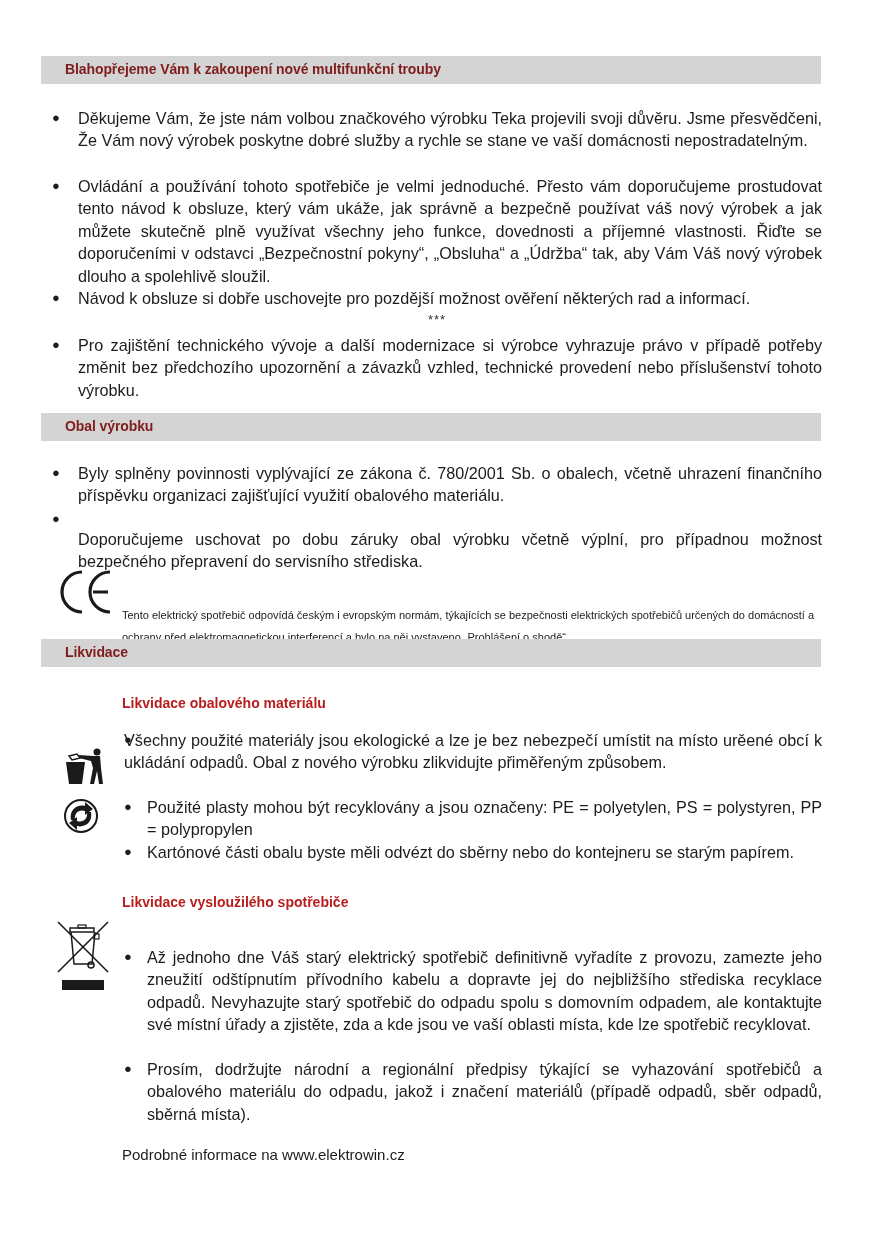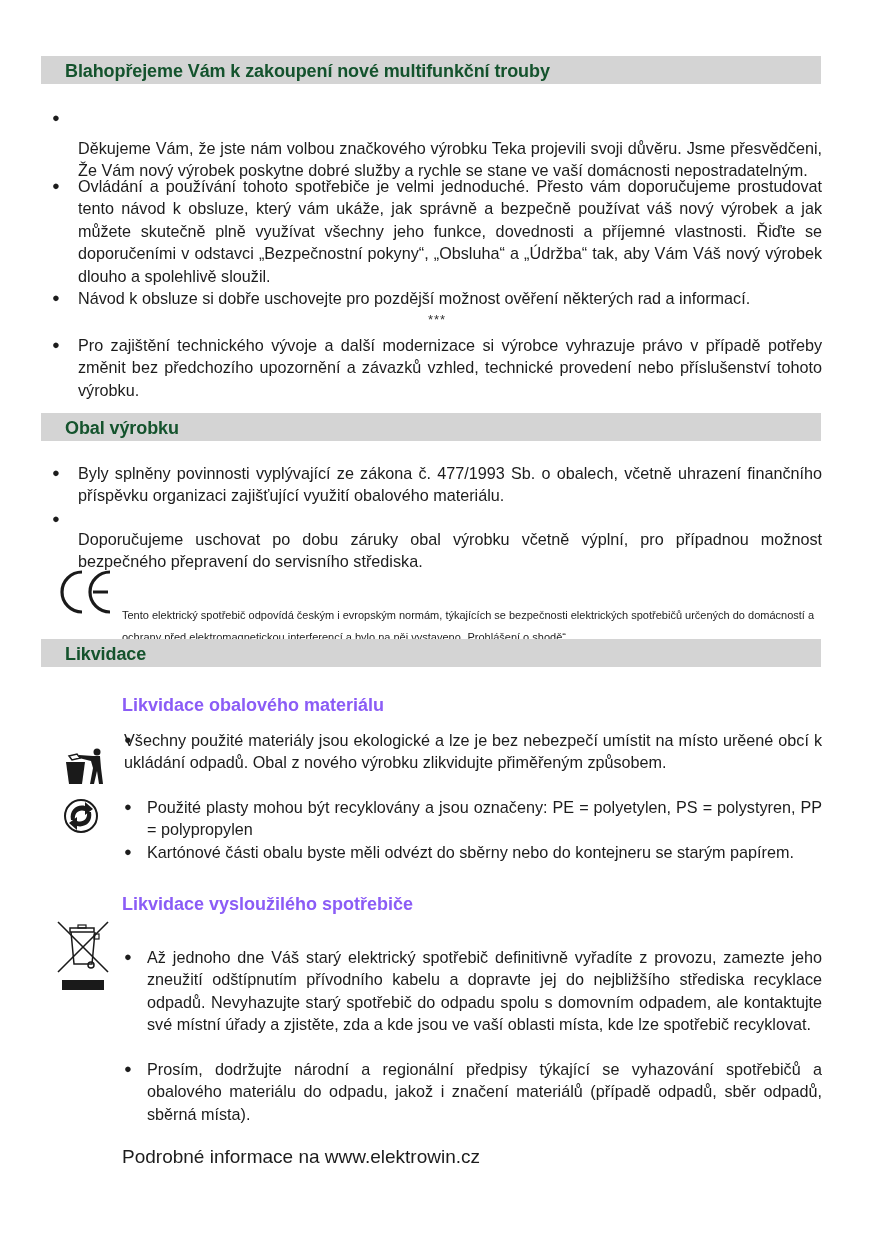--- a/index.html
+++ b/index.html
@@ -6,46 +6,46 @@
   body {
     width: 874px; height: 1240px; position: relative; overflow: hidden;
     font-family: "Liberation Sans", sans-serif; color: #1c1c1c;
   }
   .bar {
     position: absolute; left: 41px; width: 780px; height: 28px;
     background: #d4d4d4;
   }
   .bar span {
     position: absolute; left: 24px; top: 5px;
-    font-weight: bold; font-size: 18px; color: #14532d;
+    font-weight: bold; font-size: 14px; color: #7f1d1d;
     letter-spacing: -0.1px;
   }
   .para {
     position: absolute; font-size: 16.2px; line-height: 22.4px;
     text-align: justify; color: #1c1c1c;
     transform-origin: 0 0;
   }
   .bul { position: absolute; left: 0; top: 0; font-size: 13px; }
   .txt { display: block; text-align: justify; text-align-last: left; }
   .stars { position: absolute; left: 0; width: 874px; text-align: center; top: 312px; font-size: 13px; letter-spacing: 1px; color: #333; }
-  .sub-h { position: absolute; left: 122px; font-weight: bold; font-size: 18px; color: #8b5cf6; }
+  .sub-h { position: absolute; left: 122px; font-weight: bold; font-size: 14px; color: #b91c1c; }
   .ce-text { position: absolute; left: 122px; top: 560px; width: 700px; font-size: 11px; line-height: 22.2px; color: #1c1c1c; margin-top: 44px; }
-  .footer-note { position: absolute; left: 122px; top: 1146px; font-size: 19px; color: #1c1c1c; }
+  .footer-note { position: absolute; left: 122px; top: 1146px; font-size: 15px; color: #1c1c1c; }
   .icon { position: absolute; }
 </style>
 </head>
 <body>
 
 <div class="bar" style="top:56px;">
   <span>Blahopřejeme Vám k zakoupení nové multifunkční trouby</span>
 </div>
 
 <div class="para" style="left:52px; top:107px; width:770px;">
   <span class="bul">●</span>
-  <span class="txt" style="margin-left:26px;margin-top:30px;">Děkujeme Vám, že jste nám volbou značkového výrobku Teka projevili svoji důvěru. Jsme přesvědčeni, Že Vám nový výrobek poskytne dobré služby a rychle se stane ve vaší domácnosti nepostradatelným.</span>
+  <span class="txt" style="margin-left:26px;">Děkujeme Vám, že jste nám volbou značkového výrobku Teka projevili svoji důvěru. Jsme přesvědčeni, Že Vám nový výrobek poskytne dobré služby a rychle se stane ve vaší domácnosti nepostradatelným.</span>
 </div>
 
 <div class="para" style="left:52px; top:175px; width:770px;">
   <span class="bul">●</span>
   <span class="txt" style="margin-left:26px;">Ovládání a používání tohoto spotřebiče je velmi jednoduché. Přesto vám doporučujeme prostudovat tento návod k obsluze, který vám ukáže, jak správně a bezpečně používat váš nový výrobek a jak můžete skutečně plně využívat všechny jeho funkce, dovednosti a příjemné vlastnosti. Řiďte se doporučeními v odstavci „Bezpečnostní pokyny“, „Obsluha“ a „Údržba“ tak, aby Vám Váš nový výrobek dlouho a spolehlivě sloužil.</span>
 </div>
 
 <div class="para" style="left:52px; top:287px; width:770px;">
   <span class="bul">●</span>
   <span class="txt" style="margin-left:26px; text-align:right;">Návod k obsluze si dobře uschovejte pro pozdější možnost ověření některých rad a informací.</span>
@@ -57,21 +57,21 @@
   <span class="bul">●</span>
   <span class="txt" style="margin-left:26px;">Pro zajištění technického vývoje a další modernizace si výrobce vyhrazuje právo v případě potřeby změnit bez předchozího upozornění a závazků vzhled, technické provedení nebo příslušenství tohoto výrobku.</span>
 </div>
 
 <div class="bar" style="top:413px;">
   <span>Obal výrobku</span>
 </div>
 
 <div class="para" style="left:52px; top:462px; width:770px;">
   <span class="bul">●</span>
-  <span class="txt" style="margin-left:26px;">Byly splněny povinnosti vyplývající ze zákona č. 477/1993 Sb. o obalech, včetně uhrazení finančního příspěvku organizaci zajišťující využití obalového materiálu.</span>
+  <span class="txt" style="margin-left:26px;">Byly splněny povinnosti vyplývající ze zákona č. 780/2001 Sb. o obalech, včetně uhrazení finančního příspěvku organizaci zajišťující využití obalového materiálu.</span>
 </div>
 
 <div class="para" style="left:52px; top:508px; width:770px;">
   <span class="bul">●</span>
   <span class="txt" style="margin-left:26px;margin-top:20px;">Doporučujeme uschovat po dobu záruky obal výrobku včetně výplní, pro případnou možnost bezpečného přepravení do servisního střediska.</span>
 </div>
 
 <div class="icon" style="left:60px; top:568px; width:56px; height:48px;">
   <svg width="56" height="48" viewBox="0 0 56 48">
     <path d="M22 4 A20 20 0 1 0 22 44" fill="none" stroke="#1a1a1a" stroke-width="3.2"></path>

